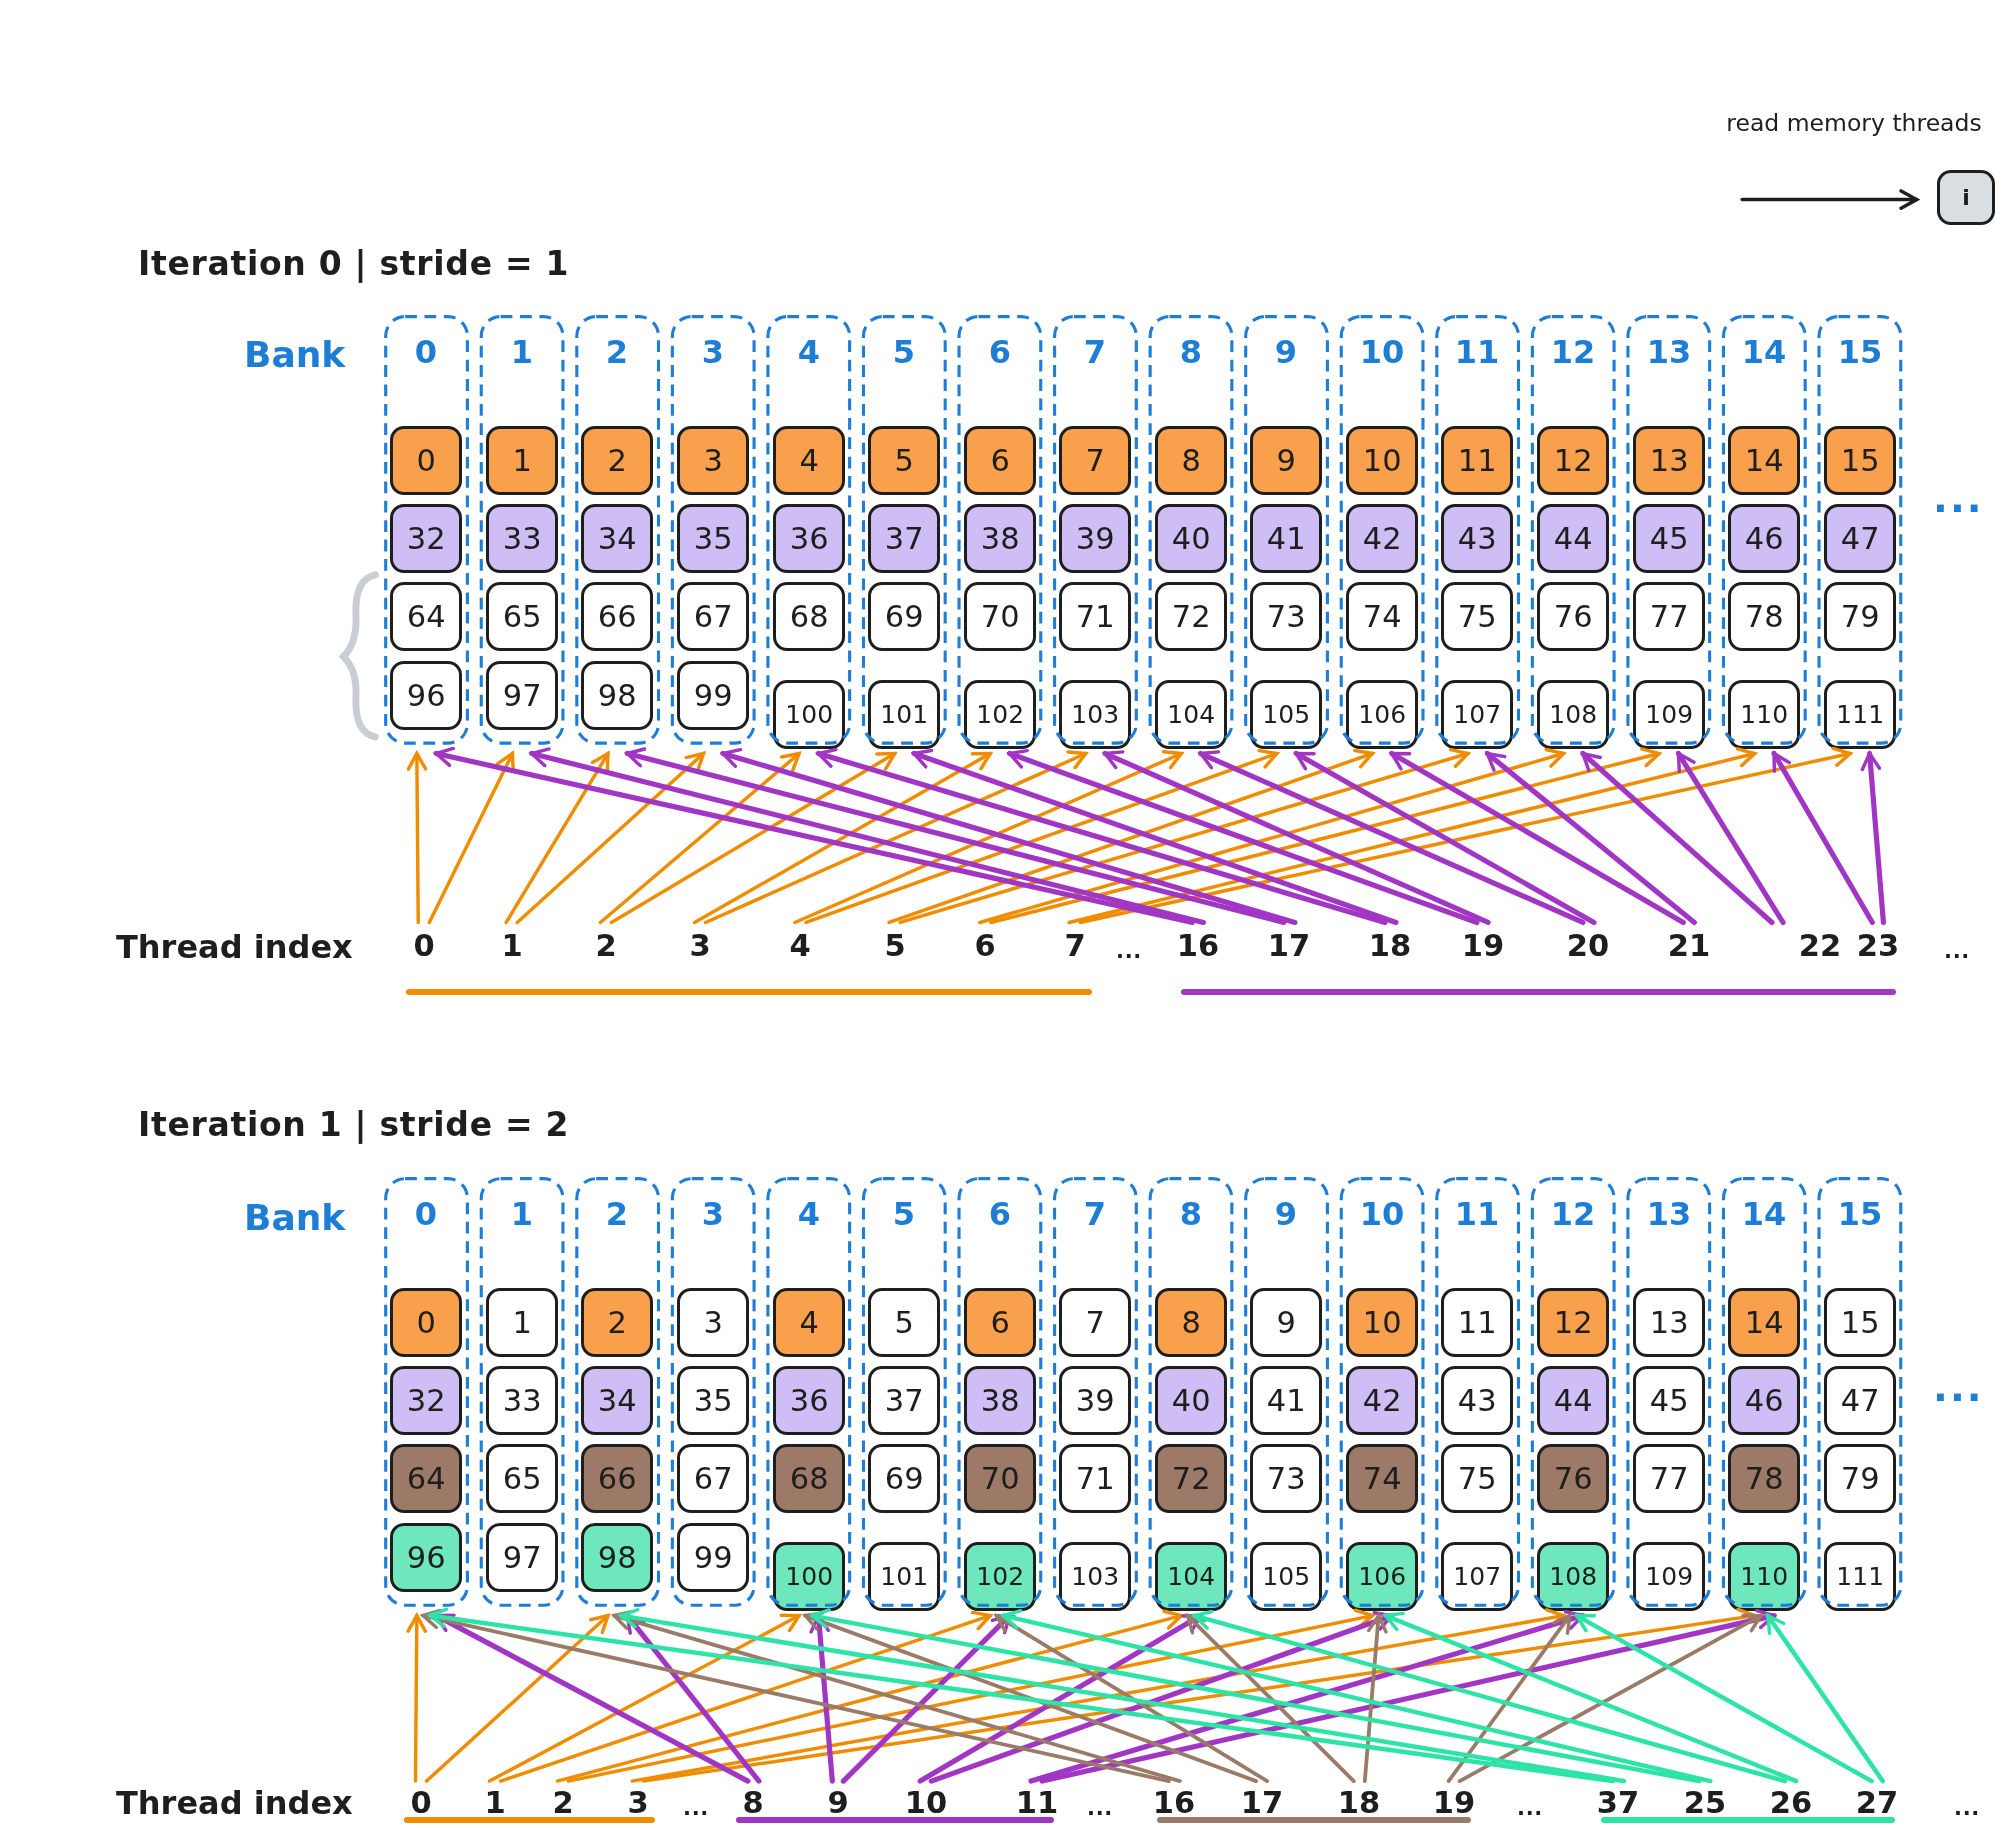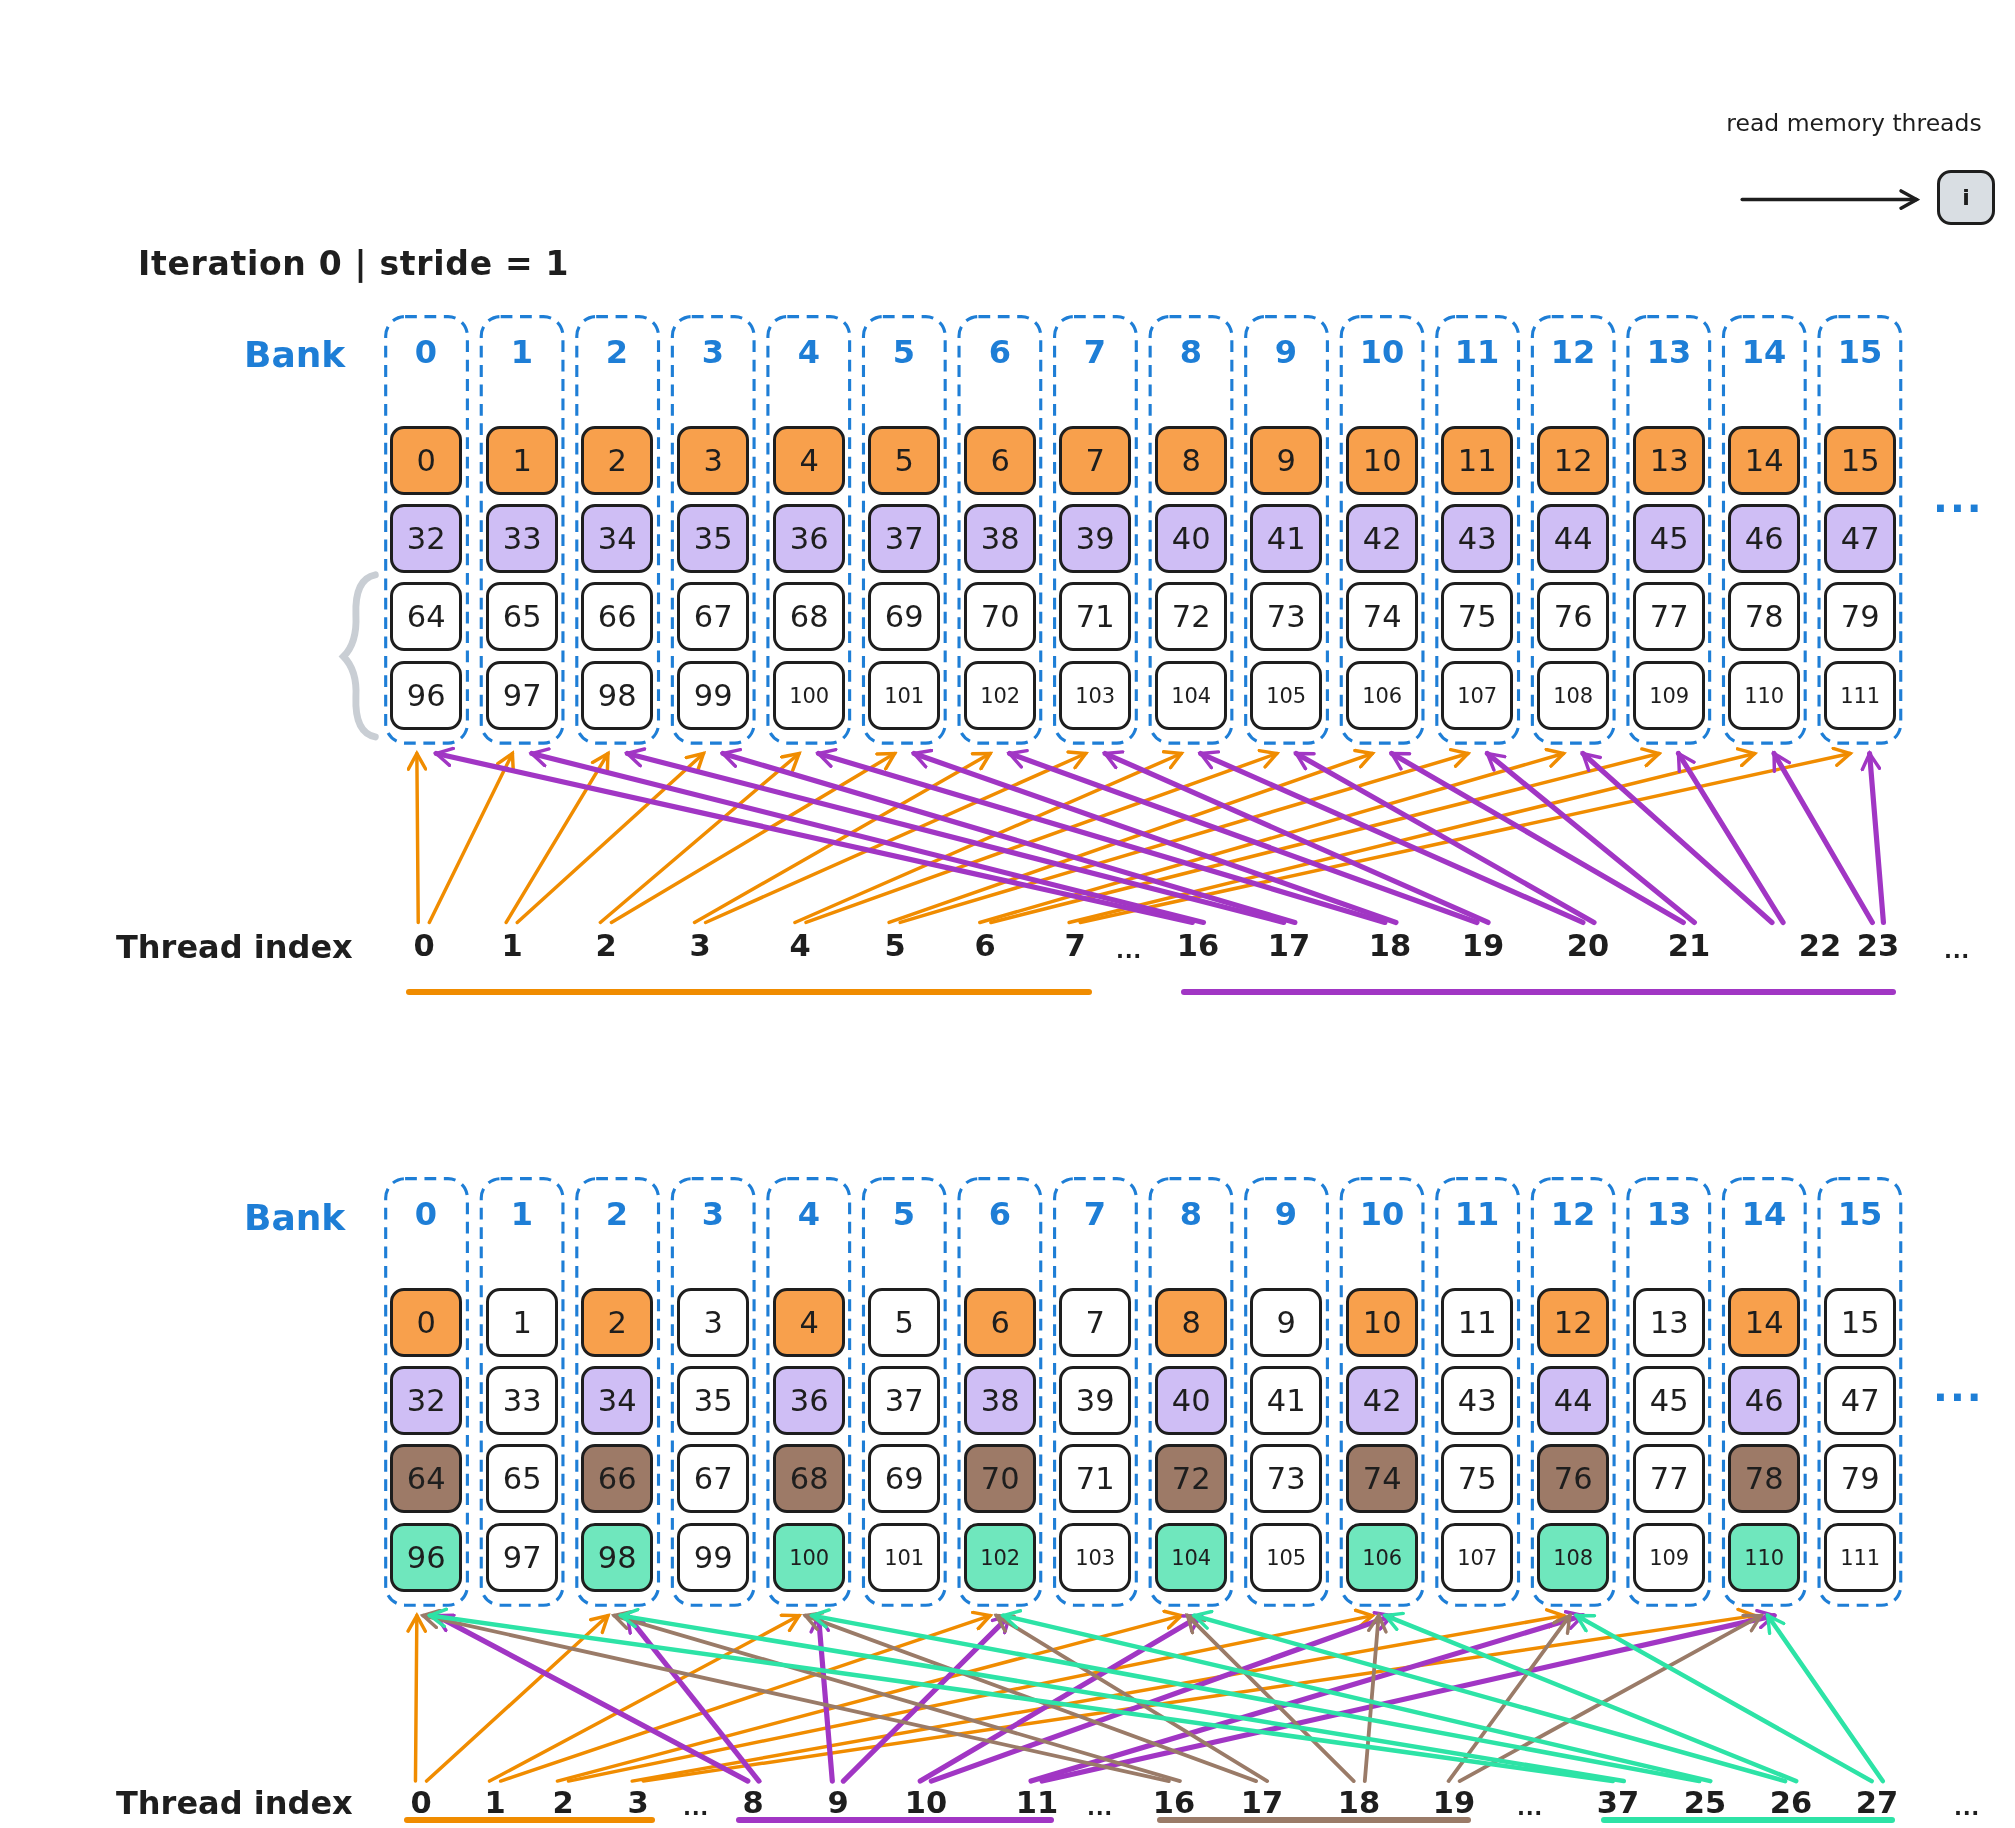--- a/index.html
+++ b/index.html
@@ -67,21 +67,21 @@
   }
   .cell {
     position: absolute; left: 6.2px; width: 72px; height: 69px;
     box-sizing: border-box;
     border: 3.5px solid var(--black);
     border-radius: 14px;
     display: flex; align-items: center; justify-content: center;
     font-size: 30.5px; font-weight: 500;
     color: var(--black);
   }
-  .cell.small { font-size: 21px; }
+  .cell.small { font-size: 25px; margin-top: 19px; }
 
   .thread-index-label {
     left: 116px;
     font-size: 32px; font-weight: 600;
   }
   #thread-index-label-0 { top: 928px; }
   #thread-index-label-1 { top: 1784px; }
 
   .thread-num {
     position: absolute;
@@ -251,20 +251,21 @@
       <div class="thread-num" style="left: 1483px; top: 928px;">19</div>
       <div class="thread-num" style="left: 1588px; top: 928px;">20</div>
       <div class="thread-num" style="left: 1689px; top: 928px;">21</div>
       <div class="thread-num" style="left: 1820px; top: 928px;">22</div>
       <div class="thread-num" style="left: 1878px; top: 928px;">23</div>
       <div class="thread-num dots" style="left: 1957px; top: 939px;">...</div>
       <div class="underline" style="background: rgb(240, 140, 0); left: 406px; width: 686px; top: 989px;"></div>
       <div class="underline" style="background: rgb(161, 54, 196); left: 1181px; width: 715px; top: 989px;"></div>
     </div>
 
+  <div id="iter1-heading" class="abs iter-heading">Iteration 1 | stride = 2</div>
   <div id="bank-label-1" class="abs bank-label">Bank</div>
   <div id="banks-1">
       <div class="bank-col" style="left: 384px; top: 1177px;">
         <div class="bank-num">0</div>
         <div class="cell" style="background: rgb(248, 160, 76); top: 111px;">0</div>
         <div class="cell" style="background: rgb(207, 190, 245); top: 189px;">32</div>
         <div class="cell" style="background: rgb(157, 122, 103); top: 267px;">64</div>
         <div class="cell" style="background: rgb(111, 231, 189); top: 346px;">96</div>
       </div>
       <div class="bank-col" style="left: 480px; top: 1177px;">

